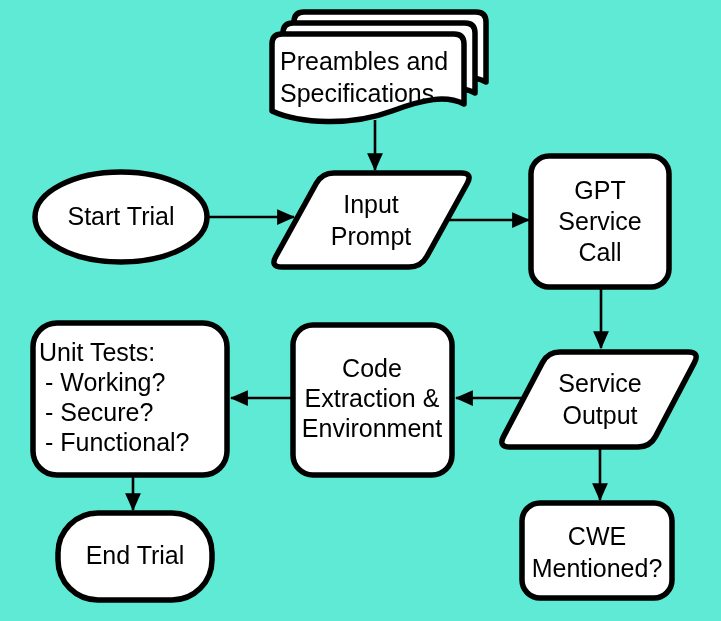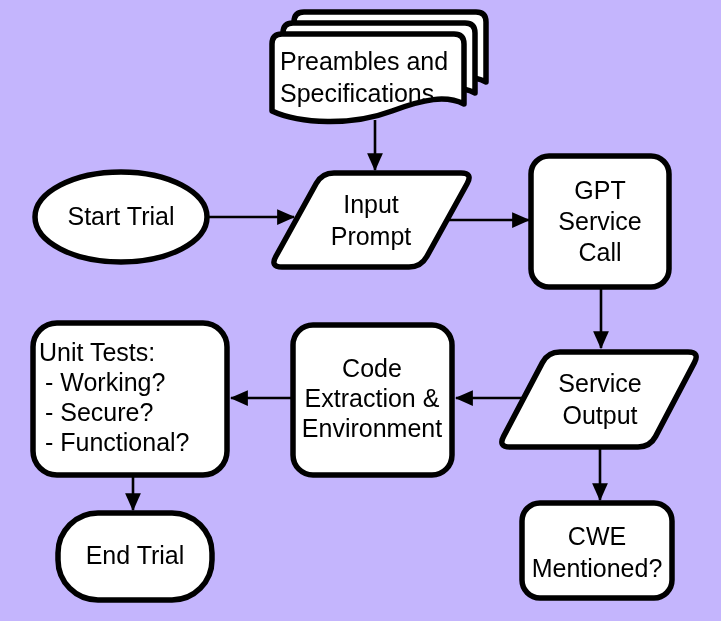--- a/index.html
+++ b/index.html
@@ -1,16 +1,16 @@
 <!DOCTYPE html>
 <html><head>
 <meta charset="utf-8">
 <style>
   html, body { margin: 0; padding: 0; background: #ffffff; }
-  .canvas-wrap { width: 721px; height: 621px; position: relative; background: #c4b5fd; }
+  .canvas-wrap { width: 721px; height: 621px; position: relative; background: #5eead4; }
   svg { display: block; }
   .shape {
     fill: #ffffff;
     stroke: #000000;
     stroke-width: 5.5;
     stroke-linejoin: round;
     stroke-linecap: round;
   }
   .edge {
     stroke: #000000;

